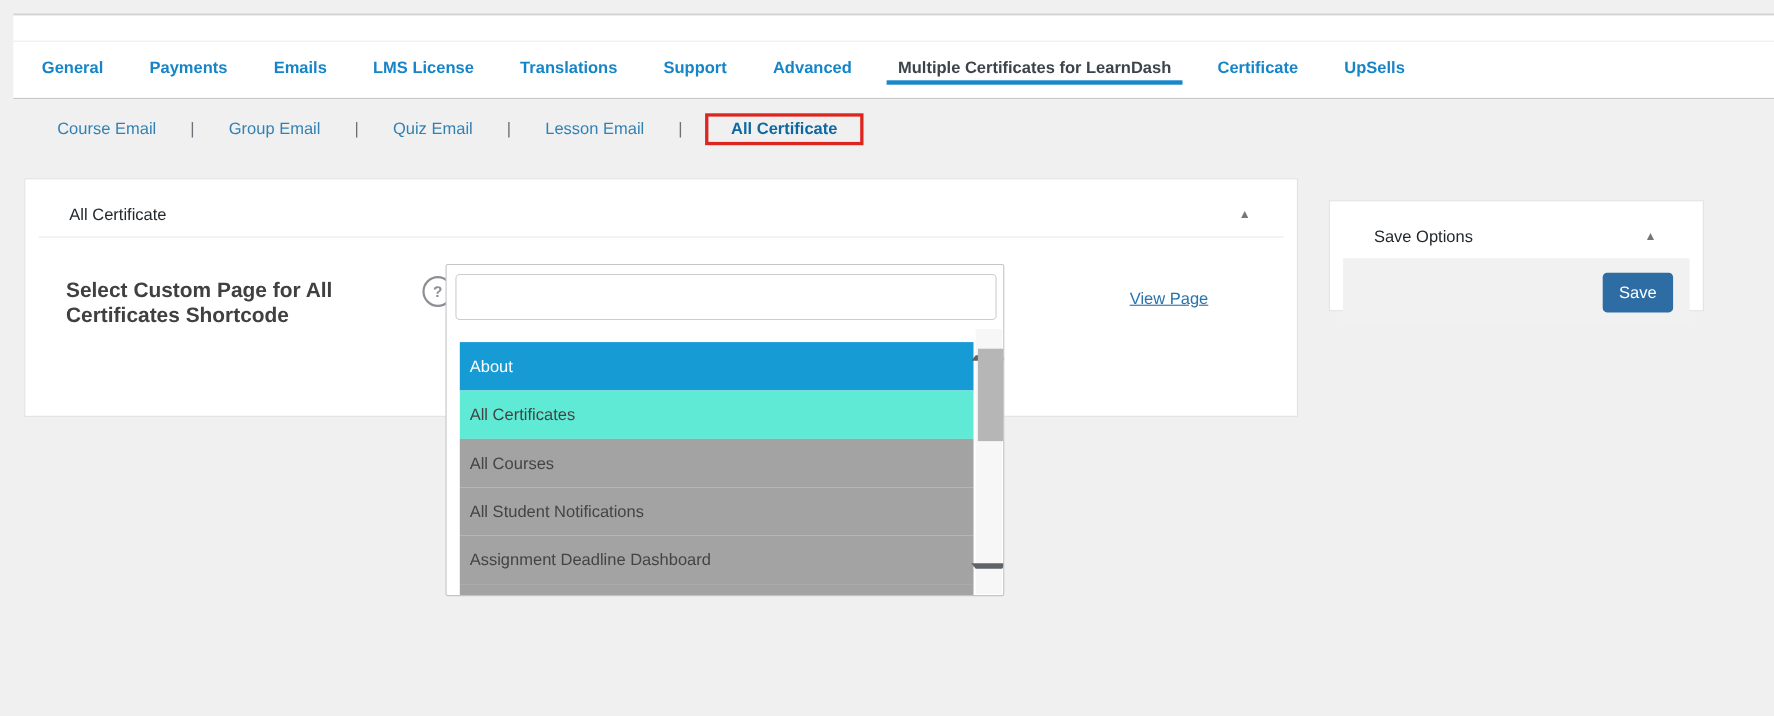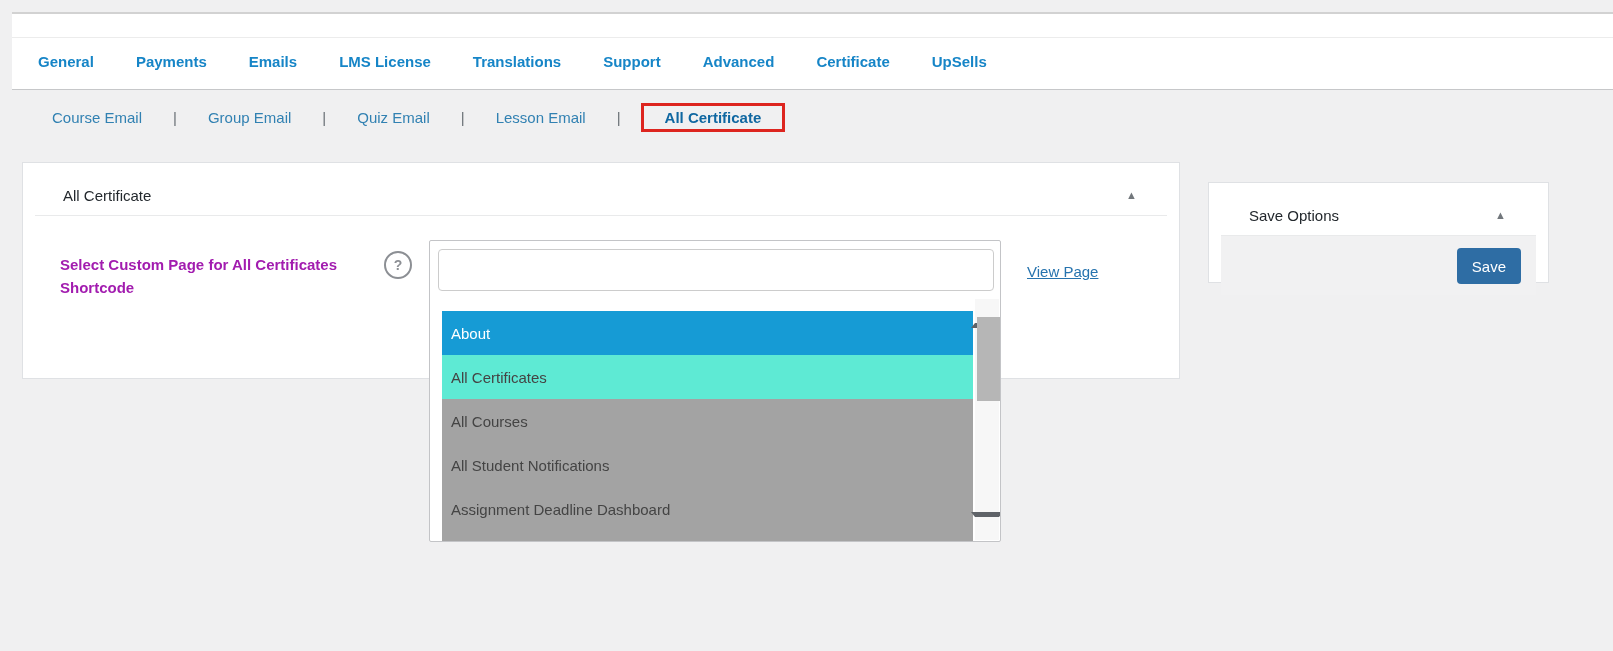--- a/index.html
+++ b/index.html
@@ -79,41 +79,41 @@
     height:36px; padding:0 15px;
     background:#2e6da4; color:#fff;
     border:none; border-radius:4px;
     font-size:15px; font-family:"Liberation Sans",sans-serif;
     cursor:pointer;
   }
 
   
   .field-label {
     position:absolute; left:36px; top:229px; width:312px;
-    font-size:15px; font-weight:bold; color:#a21caf; line-height:23px;
+    font-size:19px; font-weight:bold; color:#404040; line-height:23px;
     z-index:3;
   }
   .help-icon {
     position:absolute; left:372px; top:239px;
     width:23px; height:23px; border-radius:50%;
     border:2px solid #8c8f94; color:#8c8f94;
     font-size:14px; font-weight:bold;
     display:flex; align-items:center; justify-content:center;
     z-index:3; cursor:pointer; background:#fff;
   }
   .view-page {
     position:absolute; left:1003px; top:239px;
     font-size:15px; color:#2673ae; text-decoration:underline;
     z-index:3; cursor:pointer;
   }
 
   
   .select2-drop {
-    position:absolute; left:417px; top:228px;
-    width:572px; height:302px;
+    position:absolute; left:393px; top:228px;
+    width:508px; height:302px;
     background:#fff; border:1px solid #c3c4c7; border-radius:2px;
     z-index:5; overflow:hidden;
   }
   .select2-search {
     position:absolute; left:8px; top:8px; right:6px; height:42px;
     border:1px solid #cccccc; border-radius:4px;
     font-size:15px; padding:0 8px; background:#fff;
     font-family:"Liberation Sans",sans-serif; outline:none;
   }
   .select2-results {
@@ -159,20 +159,21 @@
 
 <div class="header-zone">
   <nav class="tabbar">
     <a class="tab">General</a>
     <a class="tab">Payments</a>
     <a class="tab">Emails</a>
     <a class="tab">LMS License</a>
     <a class="tab">Translations</a>
     <a class="tab">Support</a>
     <a class="tab">Advanced</a>
+    <a class="tab active">Multiple Certificates for LearnDash</a>
     <a class="tab">Certificate</a>
     <a class="tab">UpSells</a>
   </nav>
 </div>
 
 <div class="subnav">
   <a>Course Email</a>
   <span class="sep">|</span>
   <a>Group Email</a>
   <span class="sep">|</span>

